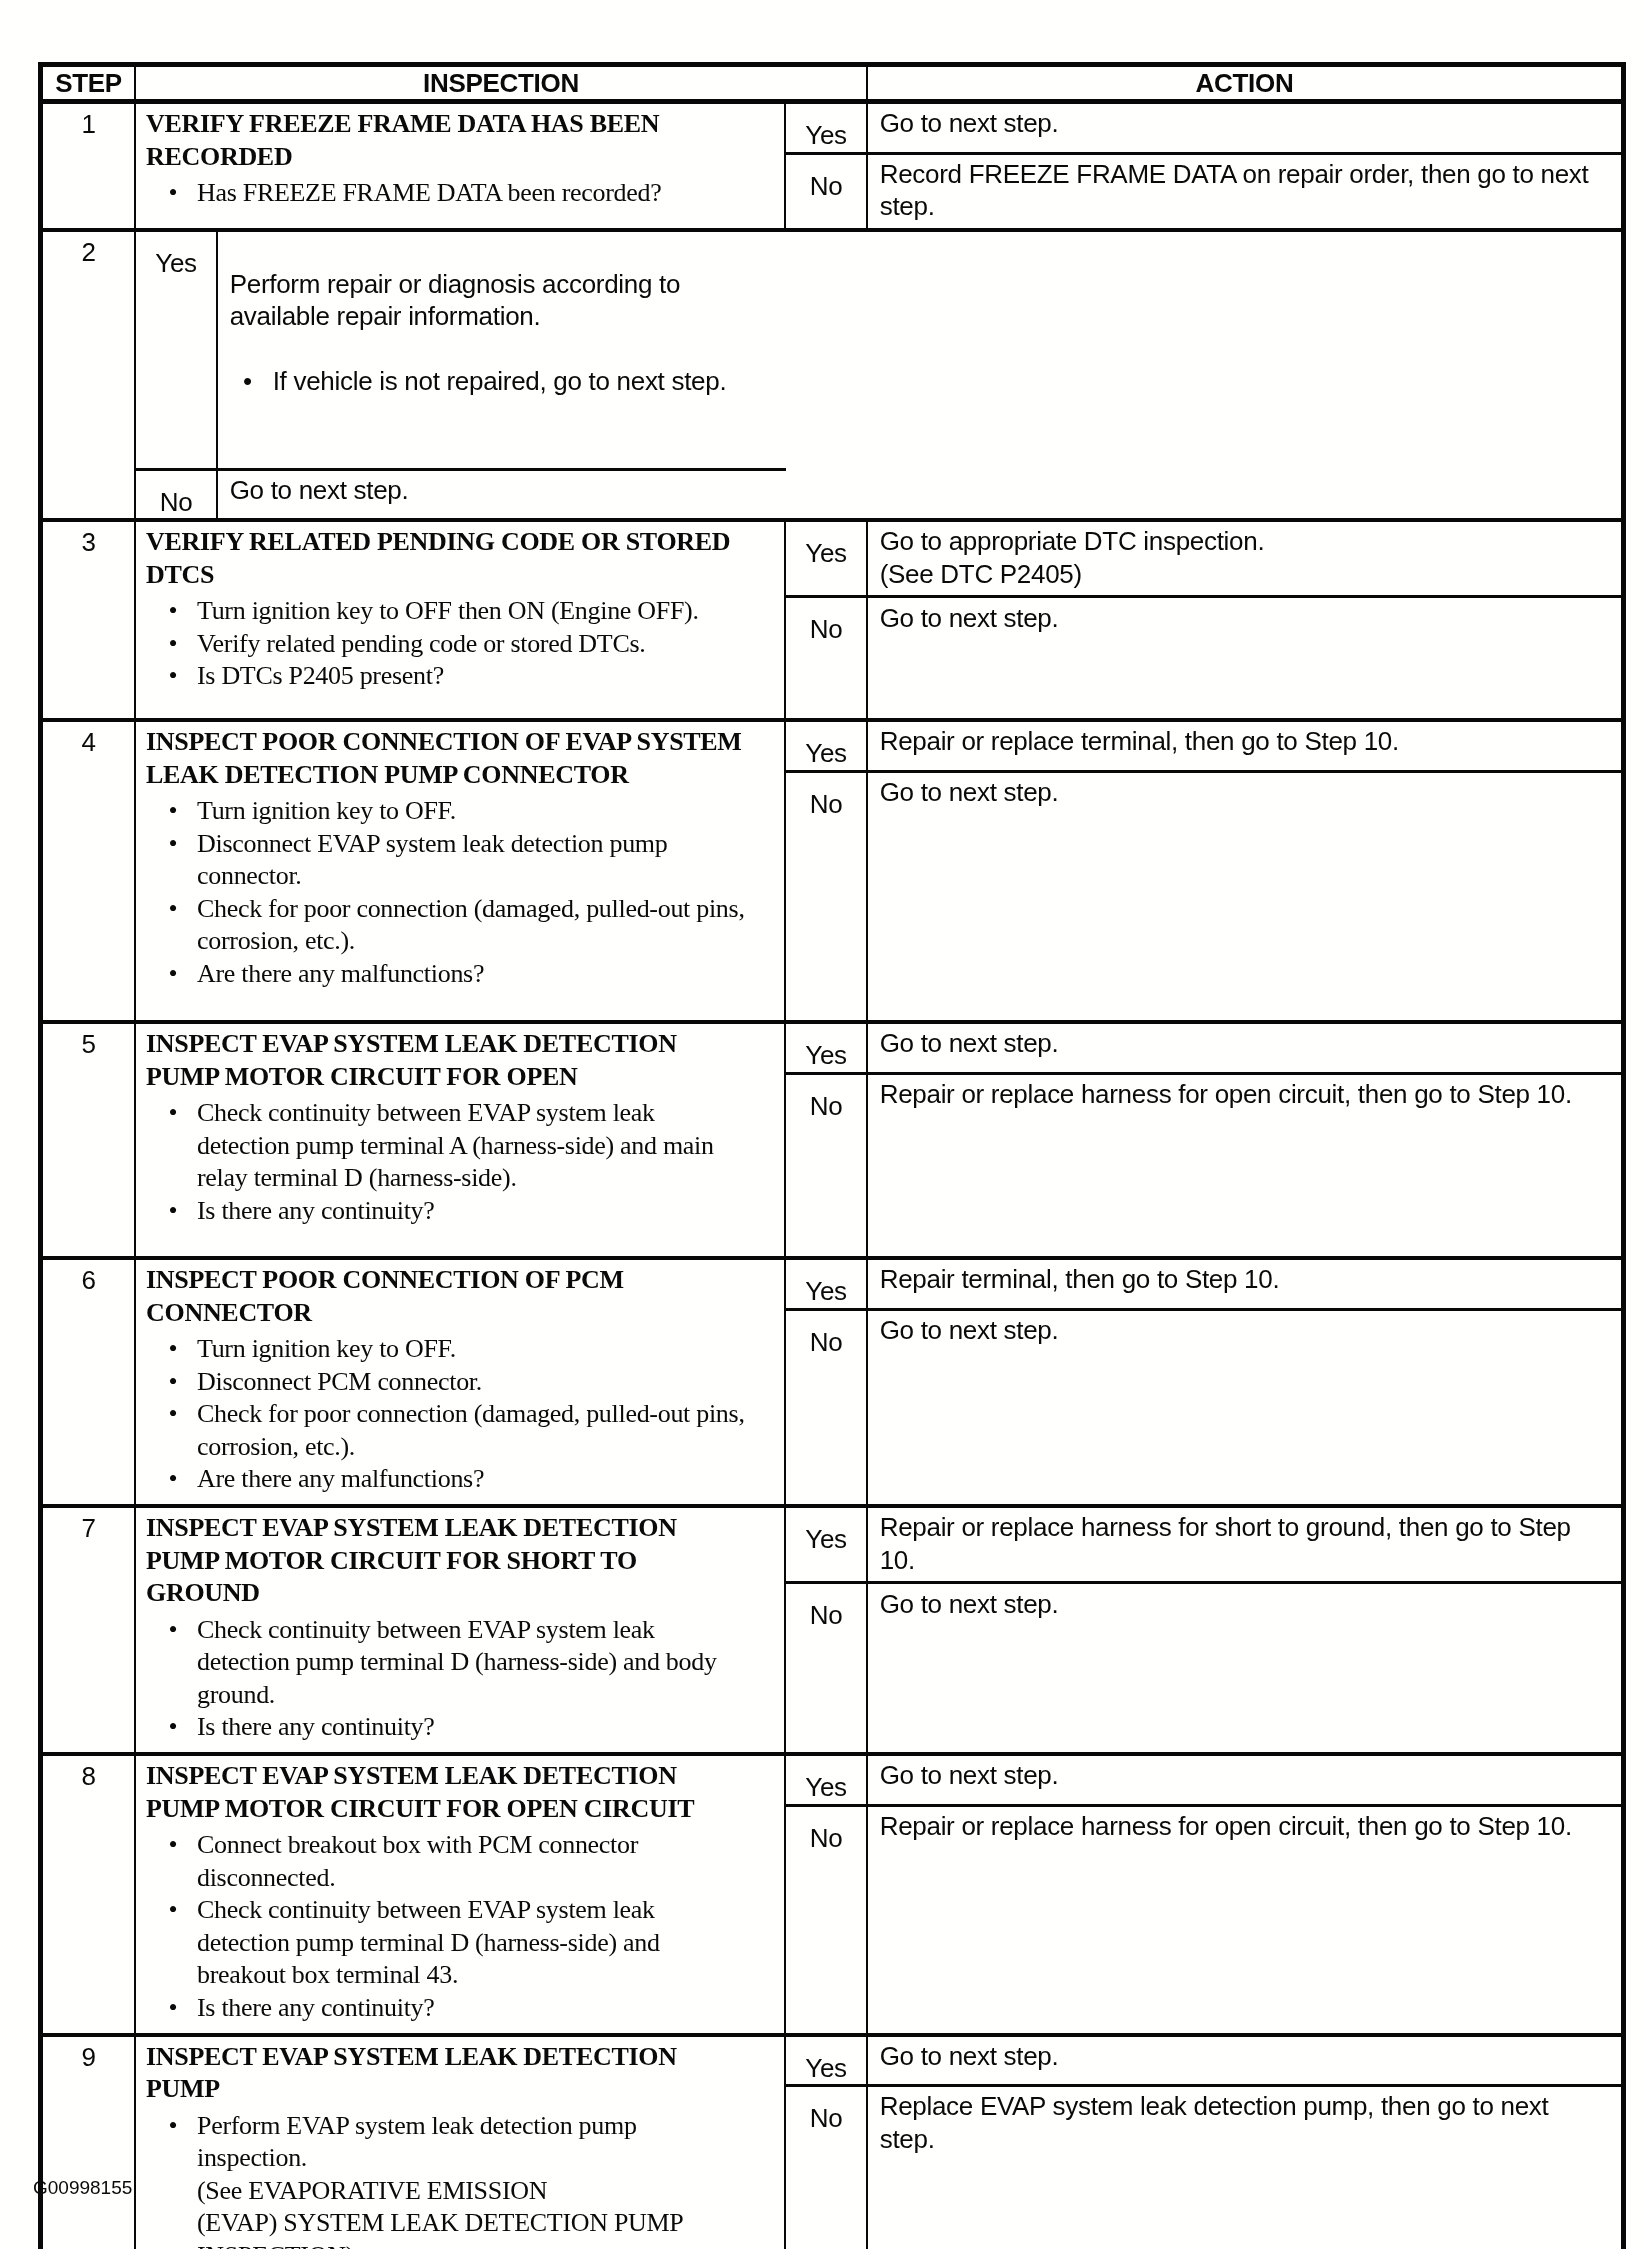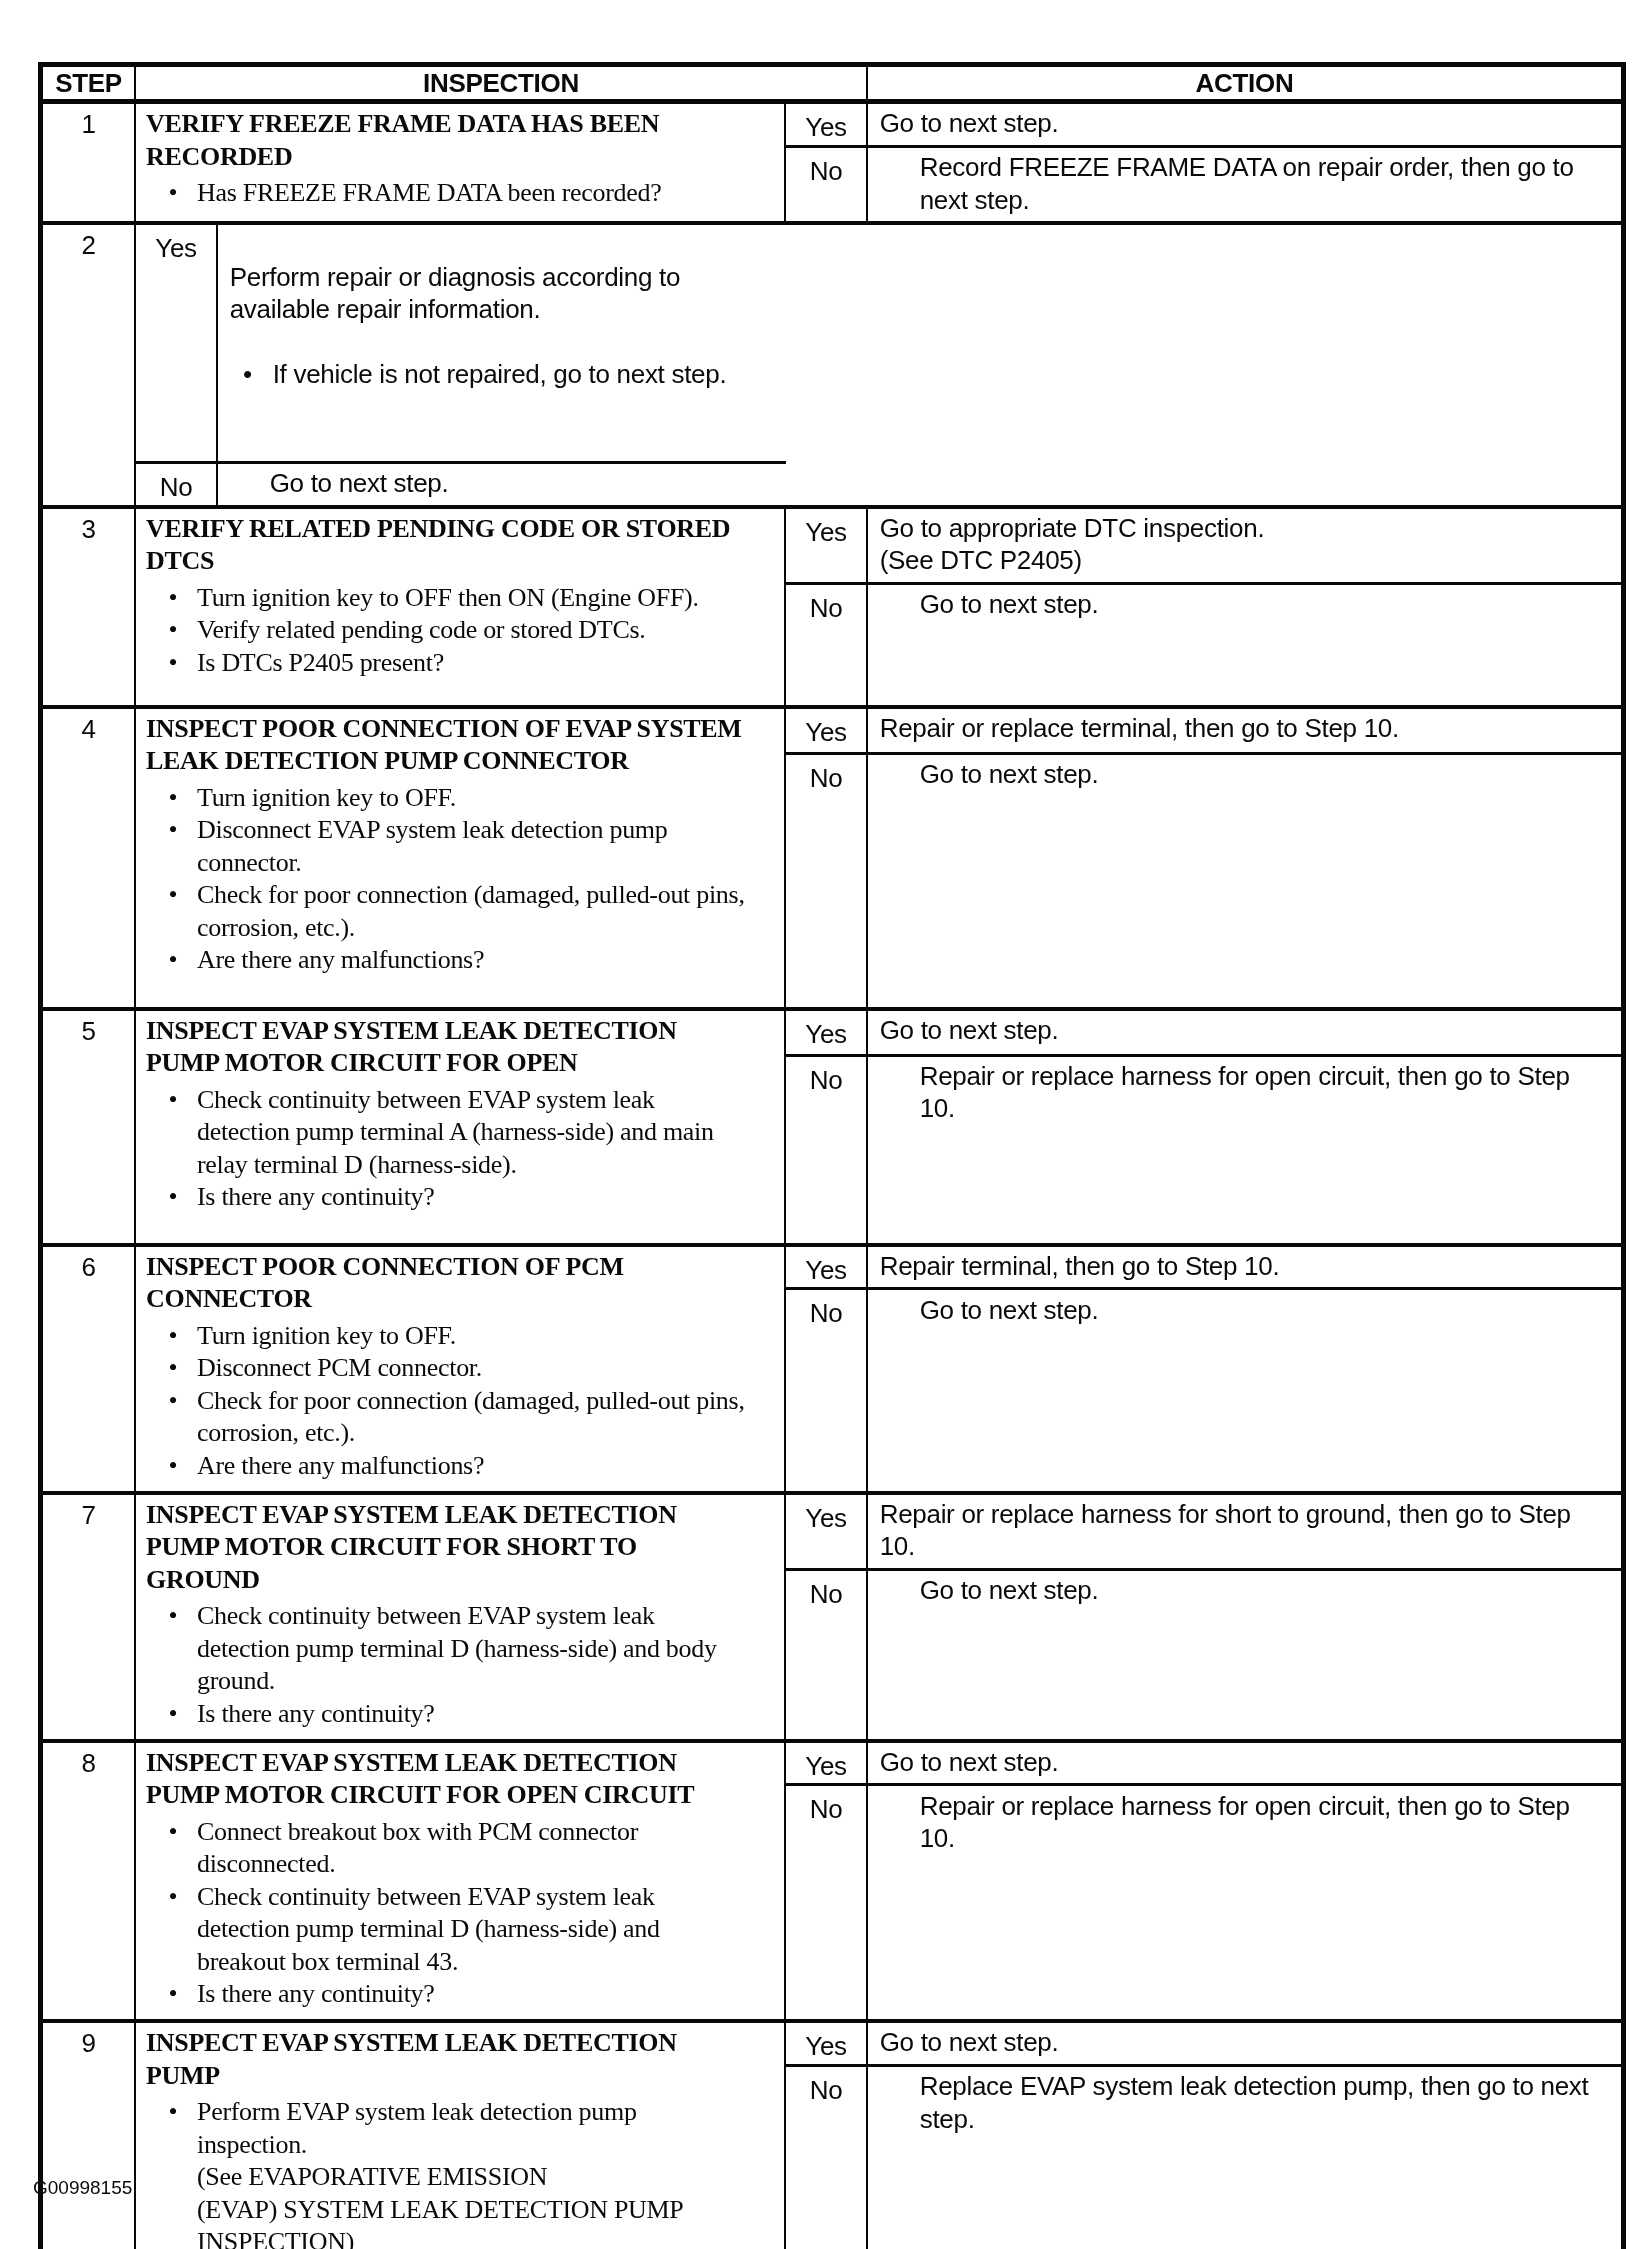--- a/index.html
+++ b/index.html
@@ -66,25 +66,25 @@
     white-space: pre-line;
   }
   .bullets li::before {
     content: "\2022";
     position: absolute;
     left: 22.5px; top: 0;
   }
 
   .action-cell { display: flex; flex-direction: column; }
   .subrow { display: grid; grid-template-columns: 82px 1fr; }
-  .sub-no { border-top: 3.3px solid #080808; flex: 1 1 auto; gap: 40px; }
+  .sub-no { border-top: 3.3px solid #080808; flex: 1 1 auto; }
   .yn {
     border-right: 2.5px solid #080808;
     text-align: center;
-    padding-top: 7px;
+    padding-top: 15px;
   }
   .action-text {
     padding: 3.3px 13.3px 5px 11.7px;
     white-space: pre-line;
   }
   .action-bullets { list-style: none; }
   .action-bullets li { position: relative; padding-left: 43px; white-space: pre-line; }
   .action-bullets li::before { content: "\2022"; position: absolute; left: 13.3px; top: 0; }
 
   .footer-code {

